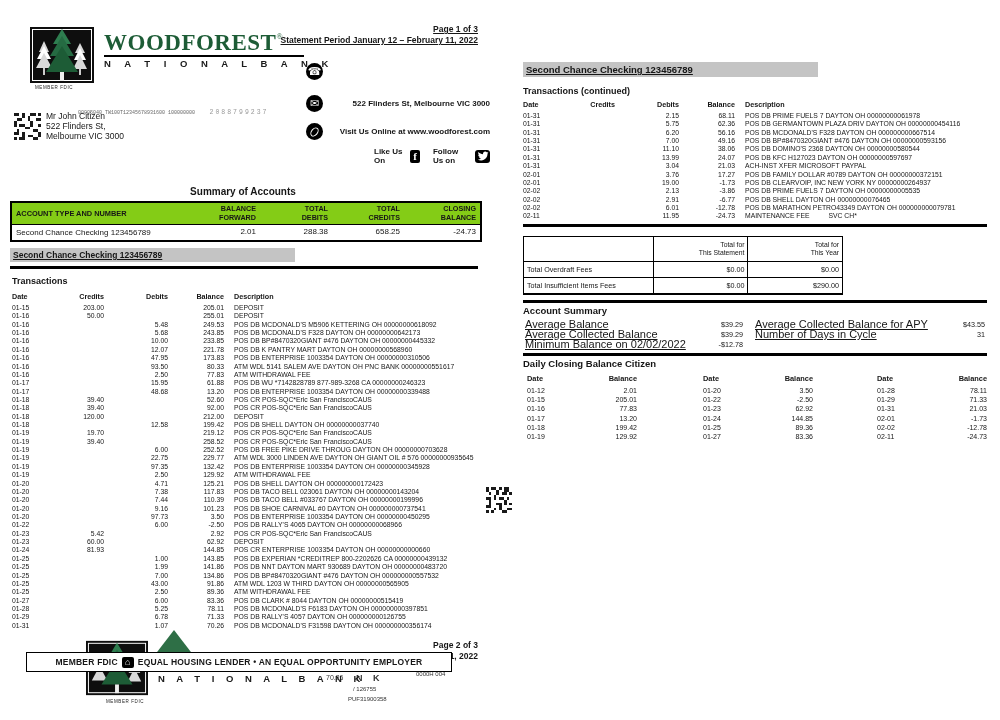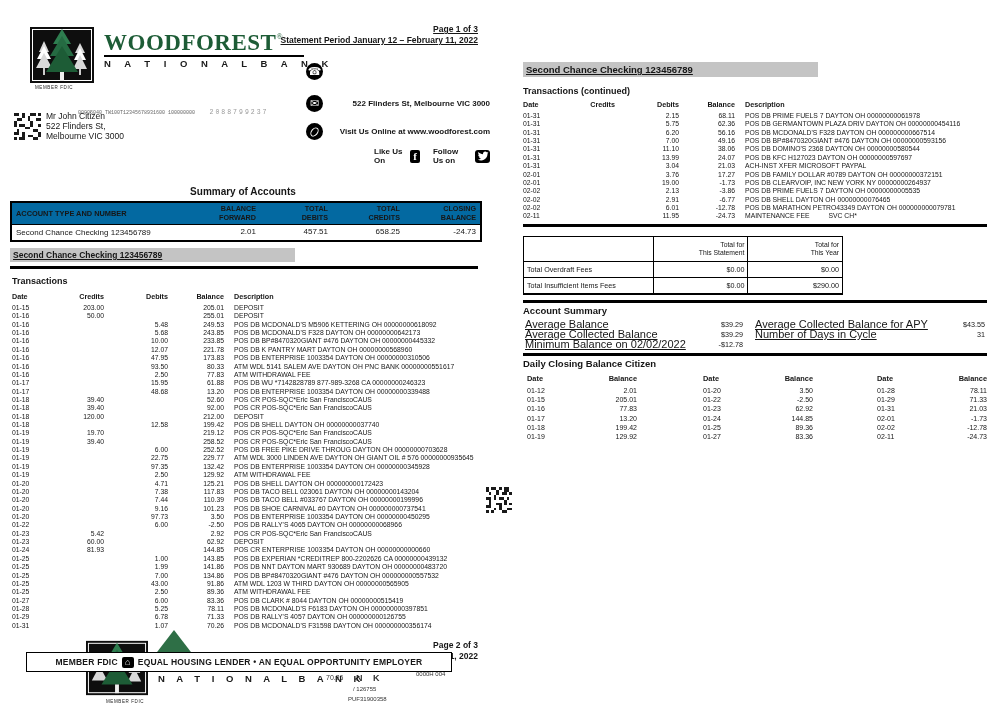--- a/index.html
+++ b/index.html
@@ -31,21 +31,21 @@
           font-family:"Liberation Serif",serif;font-weight:bold;font-size:11px;line-height:13px;
           text-align:center;vertical-align:middle;}
   .tw-box{display:inline-block;width:15px;height:13px;background:#000;border-radius:3px;
           vertical-align:middle;position:relative;}
   .social-row{display:flex;align-items:center;gap:5px;font-size:8px;font-weight:bold;margin-left:48px;}
 
   
   .sum-title{text-align:center;font-weight:bold;font-size:10px;}
   .sum-table{border:2px solid #000;}
   .srow{display:flex;align-items:center;}
-  .shead{background:#0369a1;height:21px;border-bottom:1.6px solid #000;}
+  .shead{background:#84cc16;height:21px;border-bottom:1.6px solid #000;}
   .sdata{height:15px;font-size:8px;}
   .sc-acct{flex:1;padding-left:4px;font-size:7.4px;font-weight:bold;}
   .sdata .sc-acct{font-size:8px;font-weight:normal;}
   .sc{width:70px;text-align:right;font-size:7.2px;font-weight:bold;line-height:8.2px;padding-right:2px;}
   .sc:last-child{width:74px;padding-right:4px;}
   .sdata .sc{font-weight:normal;font-size:8px;}
 
   .acct-bar{background:#c4c4c4;font-weight:bold;text-decoration:underline;
             padding-left:3px;display:flex;align-items:center;}
   .hline{background:#000;}
@@ -207,21 +207,21 @@
             <div>CREDITS</div>
           </div>
         <div class="sc">
           <div>CLOSING</div>
             <div>BALANCE</div>
           </div>
       </div>
       <div class="srow sdata">
         <div class="sc-acct">Second Chance Checking 123456789</div>
         <div class="sc">2.01</div>
-        <div class="sc">457.51</div>
+        <div class="sc">288.38</div>
         <div class="sc">658.25</div>
         <div class="sc">-24.73</div>
       </div>
     </div>
 
     <div class="abs acct-bar" style="left:2px;top:240px;width:282px;height:14px;font-size:8.5px;">Second Chance Checking 123456789</div>
     <div class="abs hline" style="left:2px;top:258px;width:468px;height:2.5px;"></div>
 
     <div class="abs sec-title" style="left:4px;top:268px;">Transactions</div>
 

